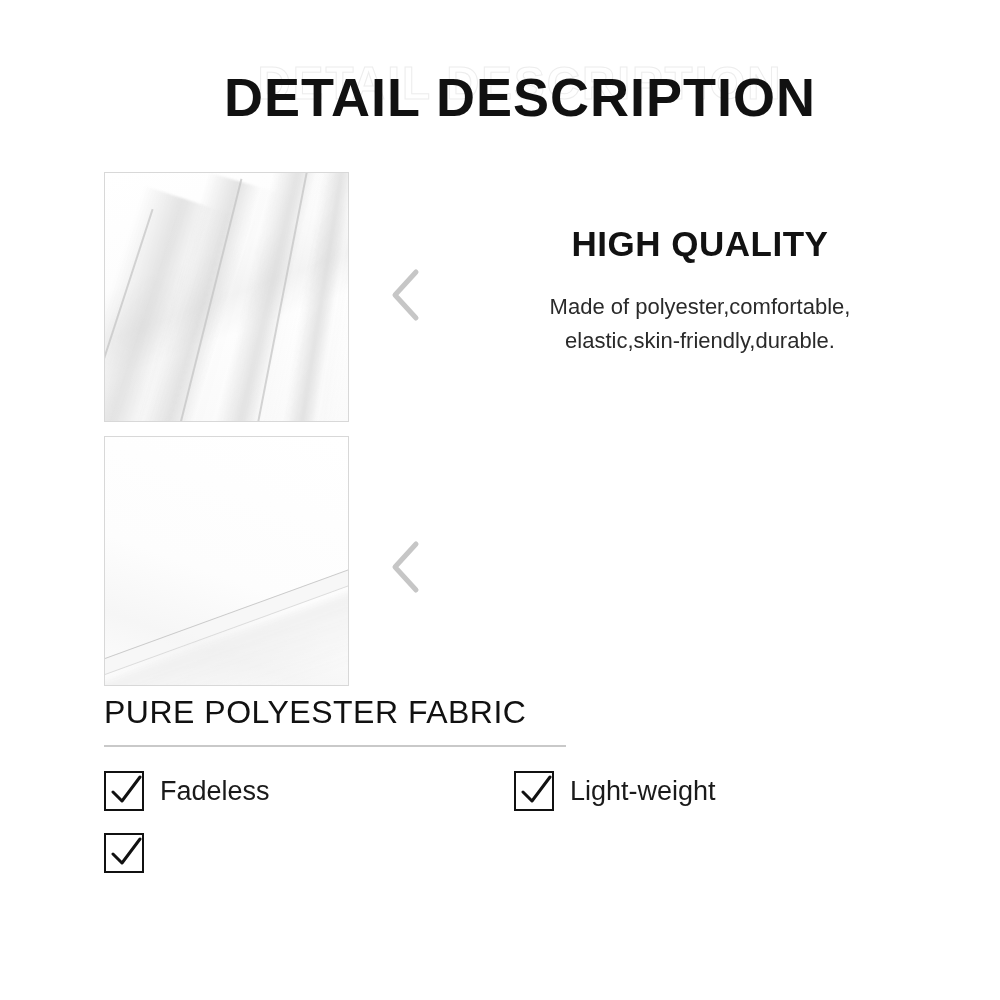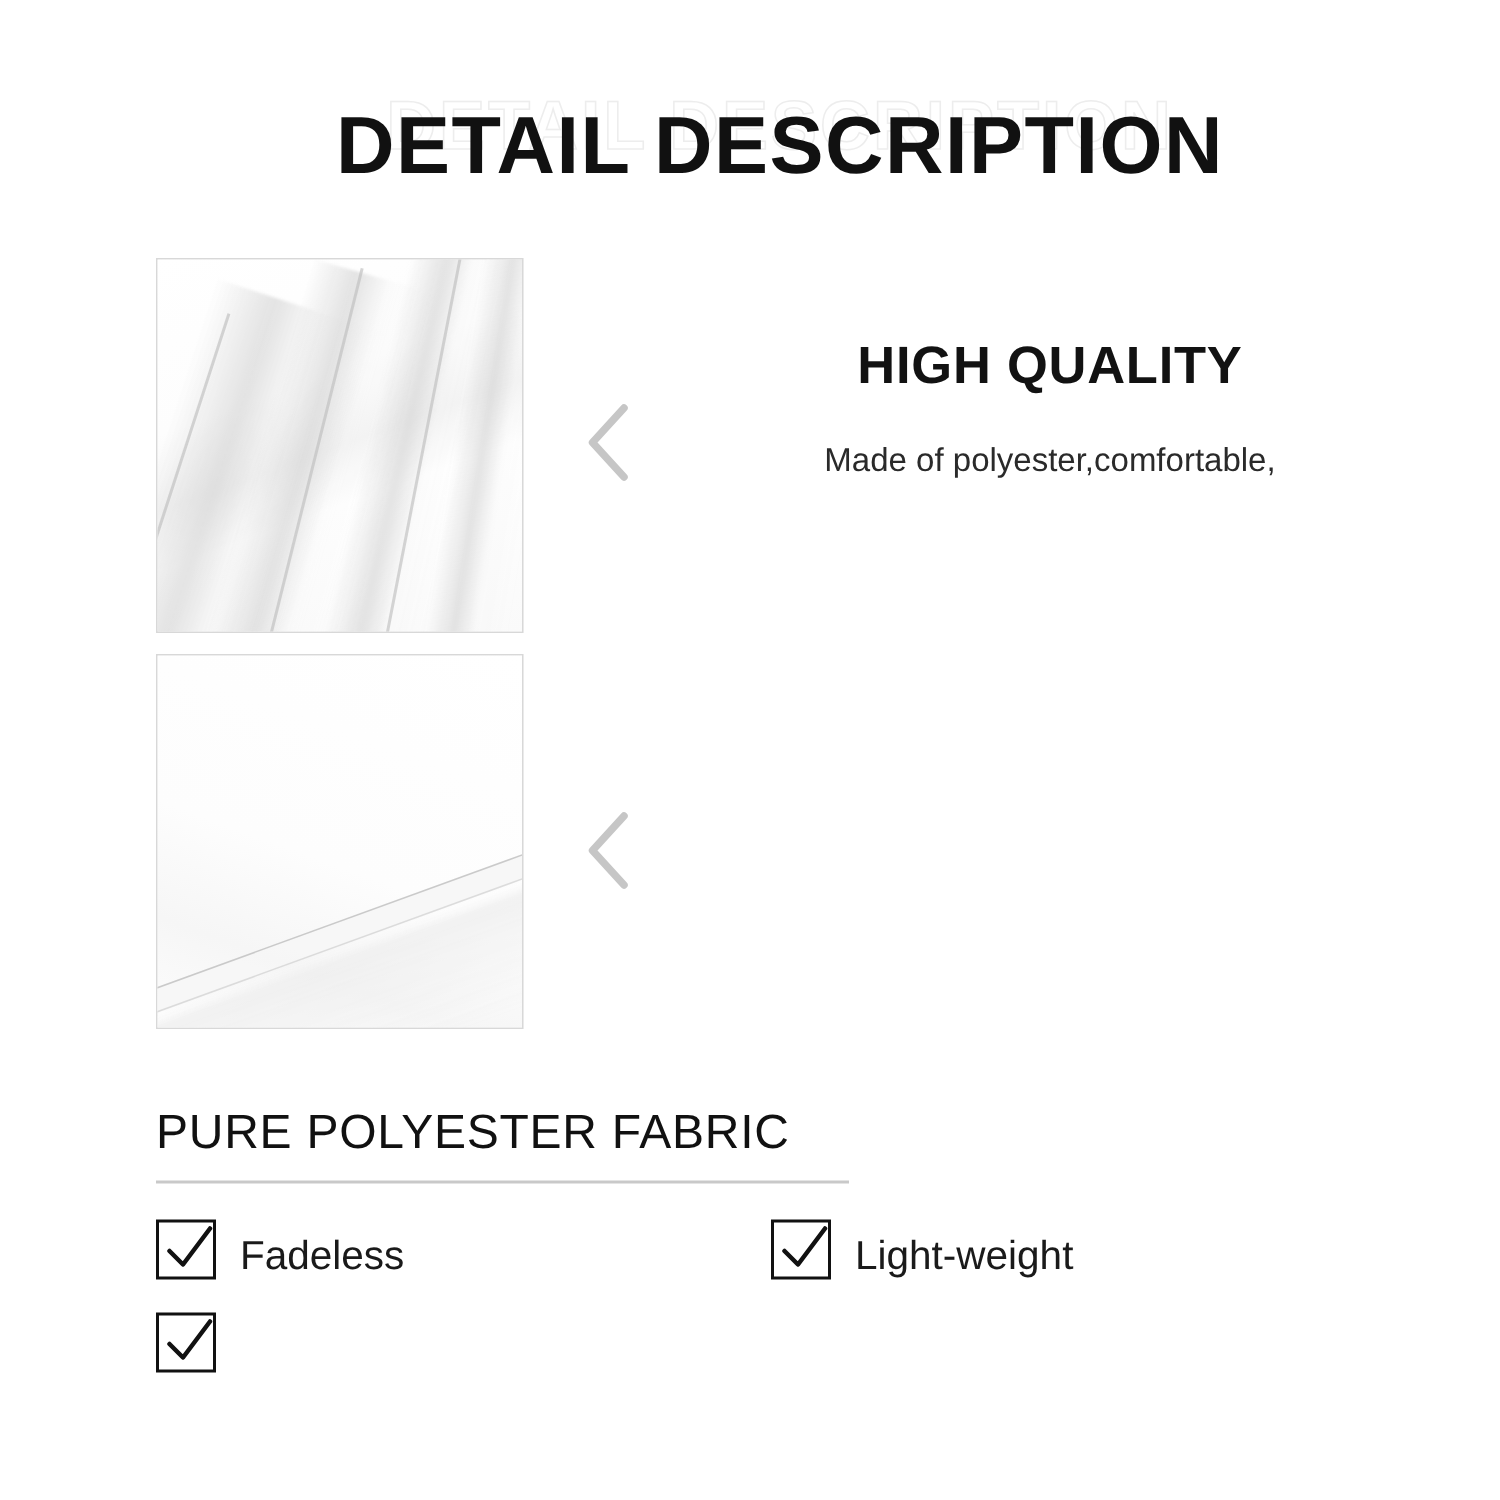--- a/index.html
+++ b/index.html
@@ -167,21 +167,21 @@
     line-height: 1.55;
     color: #2a2a2a;
     font-weight: 400;
   }
   .feature-desc div { white-space: nowrap; }
 
   
   .bottom {
     position: absolute;
     left: 104px;
-    top: 736px;
+    top: 694px;
     width: 800px;
   }
   .bottom-title {
     font-size: 32px;
     font-weight: 400;
     color: #111111;
     letter-spacing: 0.5px;
     padding-bottom: 12px;
   }
   .rule {
@@ -191,21 +191,21 @@
     margin-top: 2px;
   }
   .check-grid {
     margin-top: 24px;
     display: grid;
     grid-template-columns: 410px 400px;
     grid-row-gap: 22px;
   }
   .check-item {
     display: flex;
-    align-items: flex-end;
+    align-items: center;
   }
   .checkbox {
     width: 40px;
     height: 40px;
     border: 2px solid #111111;
     box-sizing: border-box;
     position: relative;
     flex: 0 0 auto;
   }
   .checkbox svg {
@@ -244,20 +244,21 @@
   <div class="chevron">
     <svg width="34" height="54" viewBox="0 0 34 54" fill="none" xmlns="http://www.w3.org/2000/svg">
       <path d="M28 4 L7 27 L28 50" stroke="#c6c6c6" stroke-width="5" stroke-linecap="round" stroke-linejoin="round"></path>
     </svg>
   </div>
 
   <div class="feature-text">
     <div class="feature-heading">HIGH QUALITY</div>
     <div class="feature-desc">
       <div>Made of polyester,comfortable,</div>
+      <div>elastic,skin-friendly,durable.</div>
     </div>
   </div>
 </div>
 
 <div class="feature-row" id="row-hemming">
   <div class="photo">
     <div class="fabric-b">
       <div class="hem-shadow"></div>
       <div class="hem-band"></div>
       <div class="hem h1"></div>

